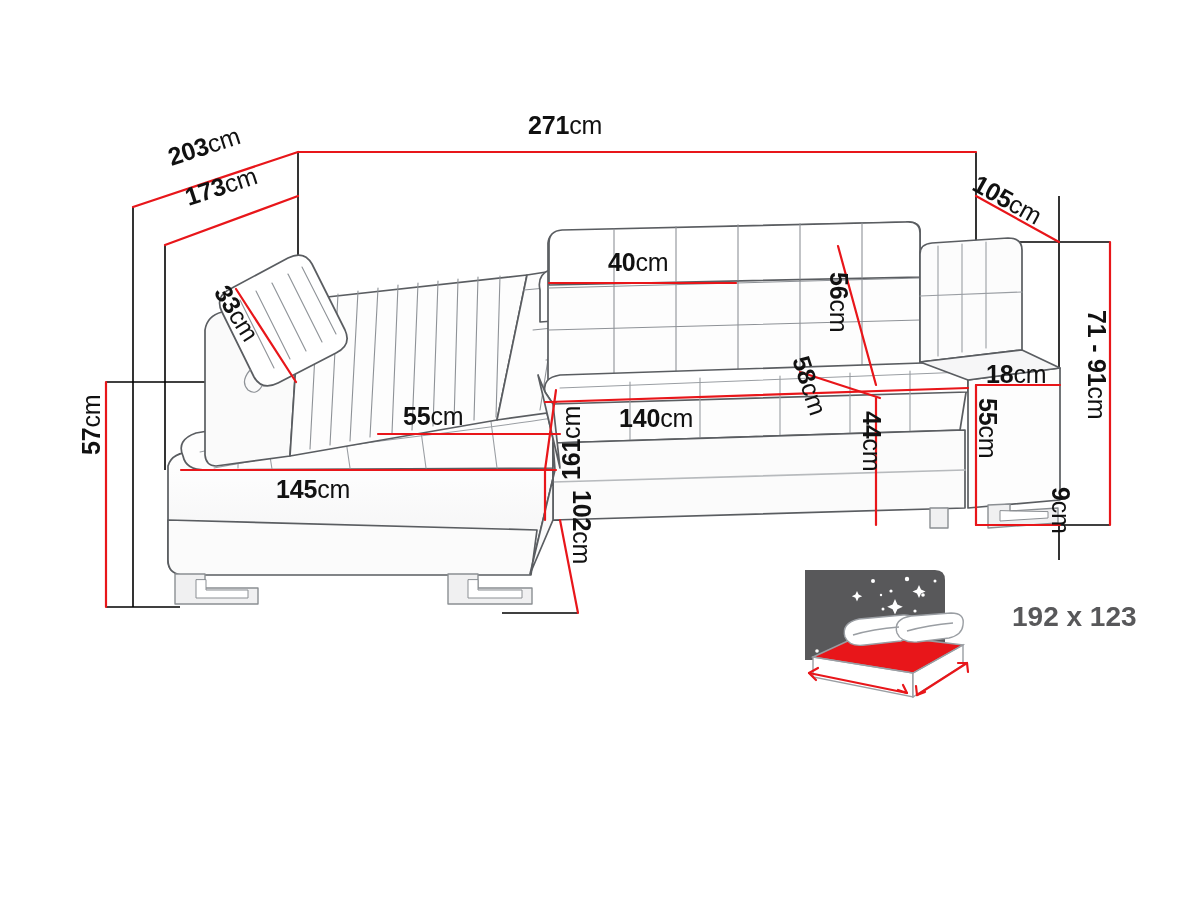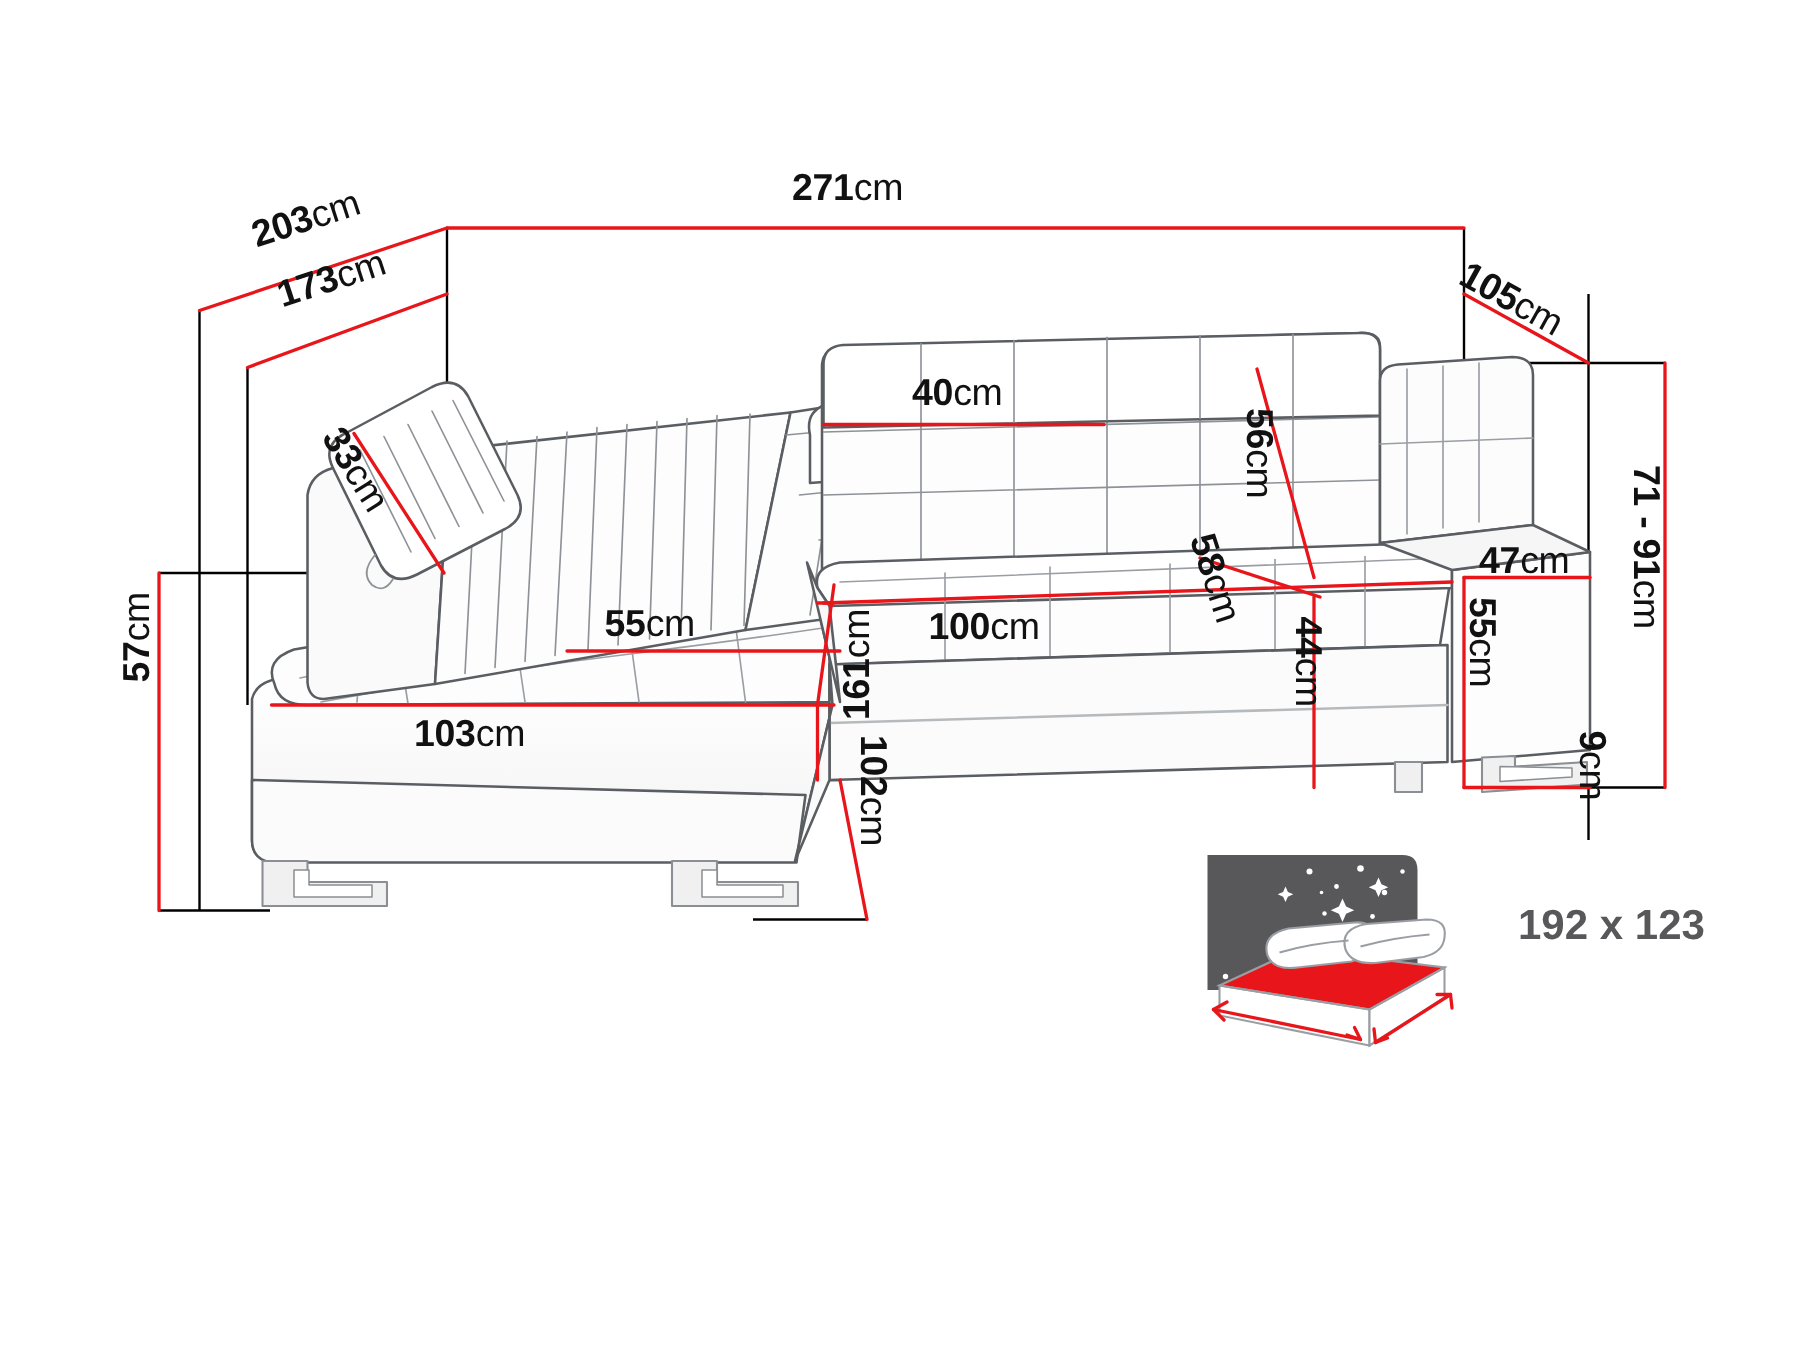--- a/index.html
+++ b/index.html
@@ -310,21 +310,21 @@
 
   <div class="dim" style="left:981px; top:171px; font-size:25px; transform:rotate(29deg); transform-origin:left top;">
     <span>105</span><span class="u">cm</span>
   </div>
 
   <div class="dim" style="left:1109px; top:310px; font-size:25px; transform:rotate(90deg); transform-origin:left top;">
     <span>71 - 91</span><span class="u">cm</span>
   </div>
 
   <div class="dim" style="left:986px; top:362px; font-size:25px;">
-    <span>47</span><span class="u">cm</span>
+    <span>18</span><span class="u">cm</span>
   </div>
 
   <div class="dim" style="left:1000px; top:398px; font-size:25px; transform:rotate(90deg); transform-origin:left top;">
     <span>55</span><span class="u">cm</span>
   </div>
 
   <div class="dim" style="left:1073px; top:487px; font-size:25px; transform:rotate(90deg); transform-origin:left top;">
     <span>9</span><span class="u">cm</span>
   </div>
 
@@ -338,37 +338,37 @@
 
   <div class="dim" style="left:812px; top:353px; font-size:25px; transform:rotate(72deg); transform-origin:left top;">
     <span>58</span><span class="u">cm</span>
   </div>
 
   <div class="dim" style="left:608px; top:250px; font-size:25px;">
     <span>40</span><span class="u">cm</span>
   </div>
 
   <div class="dim" style="left:619px; top:406px; font-size:25px;">
-    <span>100</span><span class="u">cm</span>
+    <span>140</span><span class="u">cm</span>
   </div>
 
   <div class="dim" style="left:559px; top:480px; font-size:25px; transform:rotate(-90deg); transform-origin:left top;">
     <span>161</span><span class="u">cm</span>
   </div>
 
   <div class="dim" style="left:594px; top:490px; font-size:25px; transform:rotate(90deg); transform-origin:left top;">
     <span>102</span><span class="u">cm</span>
   </div>
 
   <div class="dim" style="left:403px; top:404px; font-size:25px;">
     <span>55</span><span class="u">cm</span>
   </div>
 
   <div class="dim" style="left:276px; top:477px; font-size:25px;">
-    <span>103</span><span class="u">cm</span>
+    <span>145</span><span class="u">cm</span>
   </div>
 
   <div class="dim" style="left:79px; top:455px; font-size:25px; transform:rotate(-90deg); transform-origin:left top;">
     <span>57</span><span class="u">cm</span>
   </div>
 
   <div class="dim" style="left:231px; top:281px; font-size:25px; transform:rotate(58deg); transform-origin:left top;">
     <span>33</span><span class="u">cm</span>
   </div>
 

